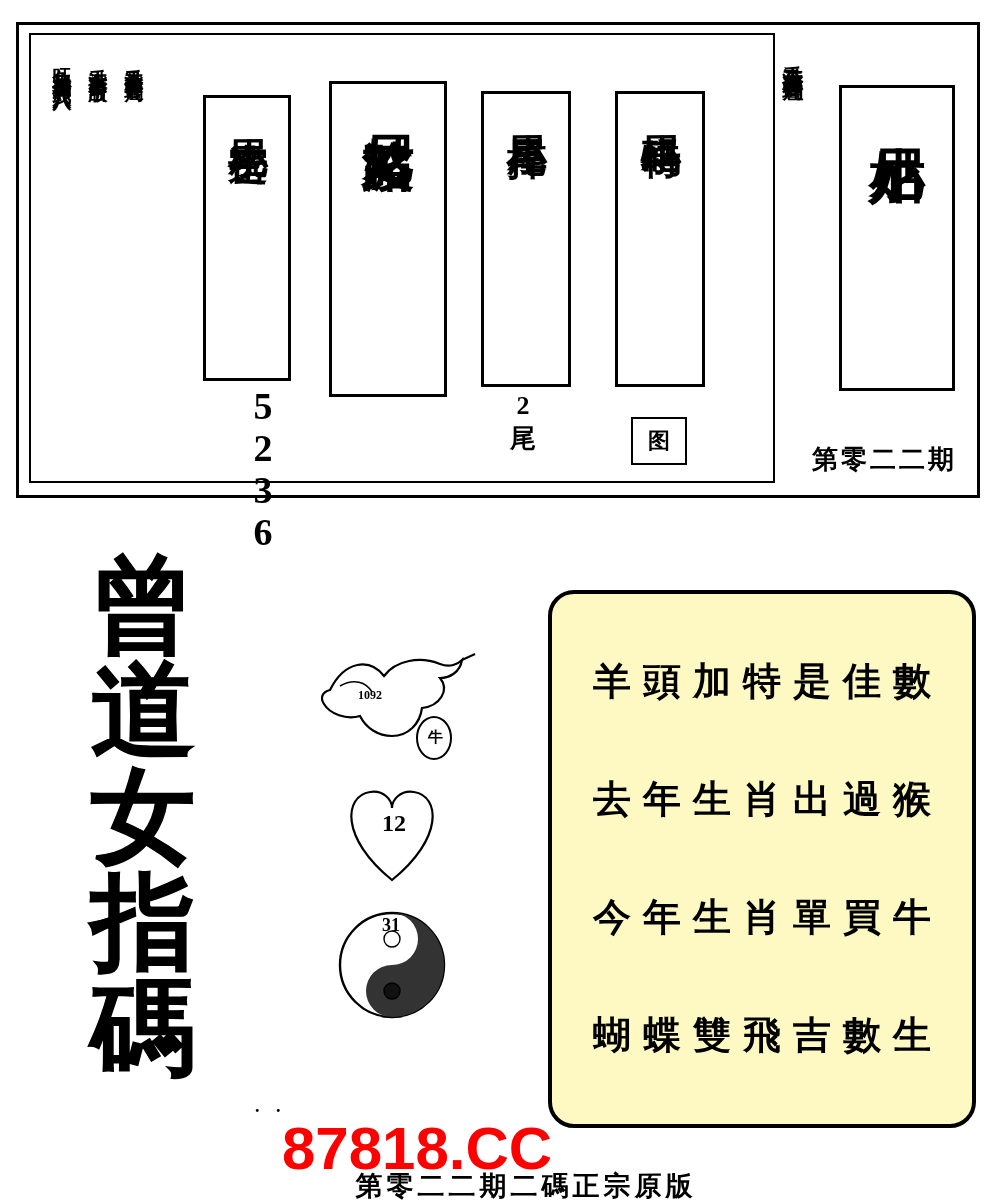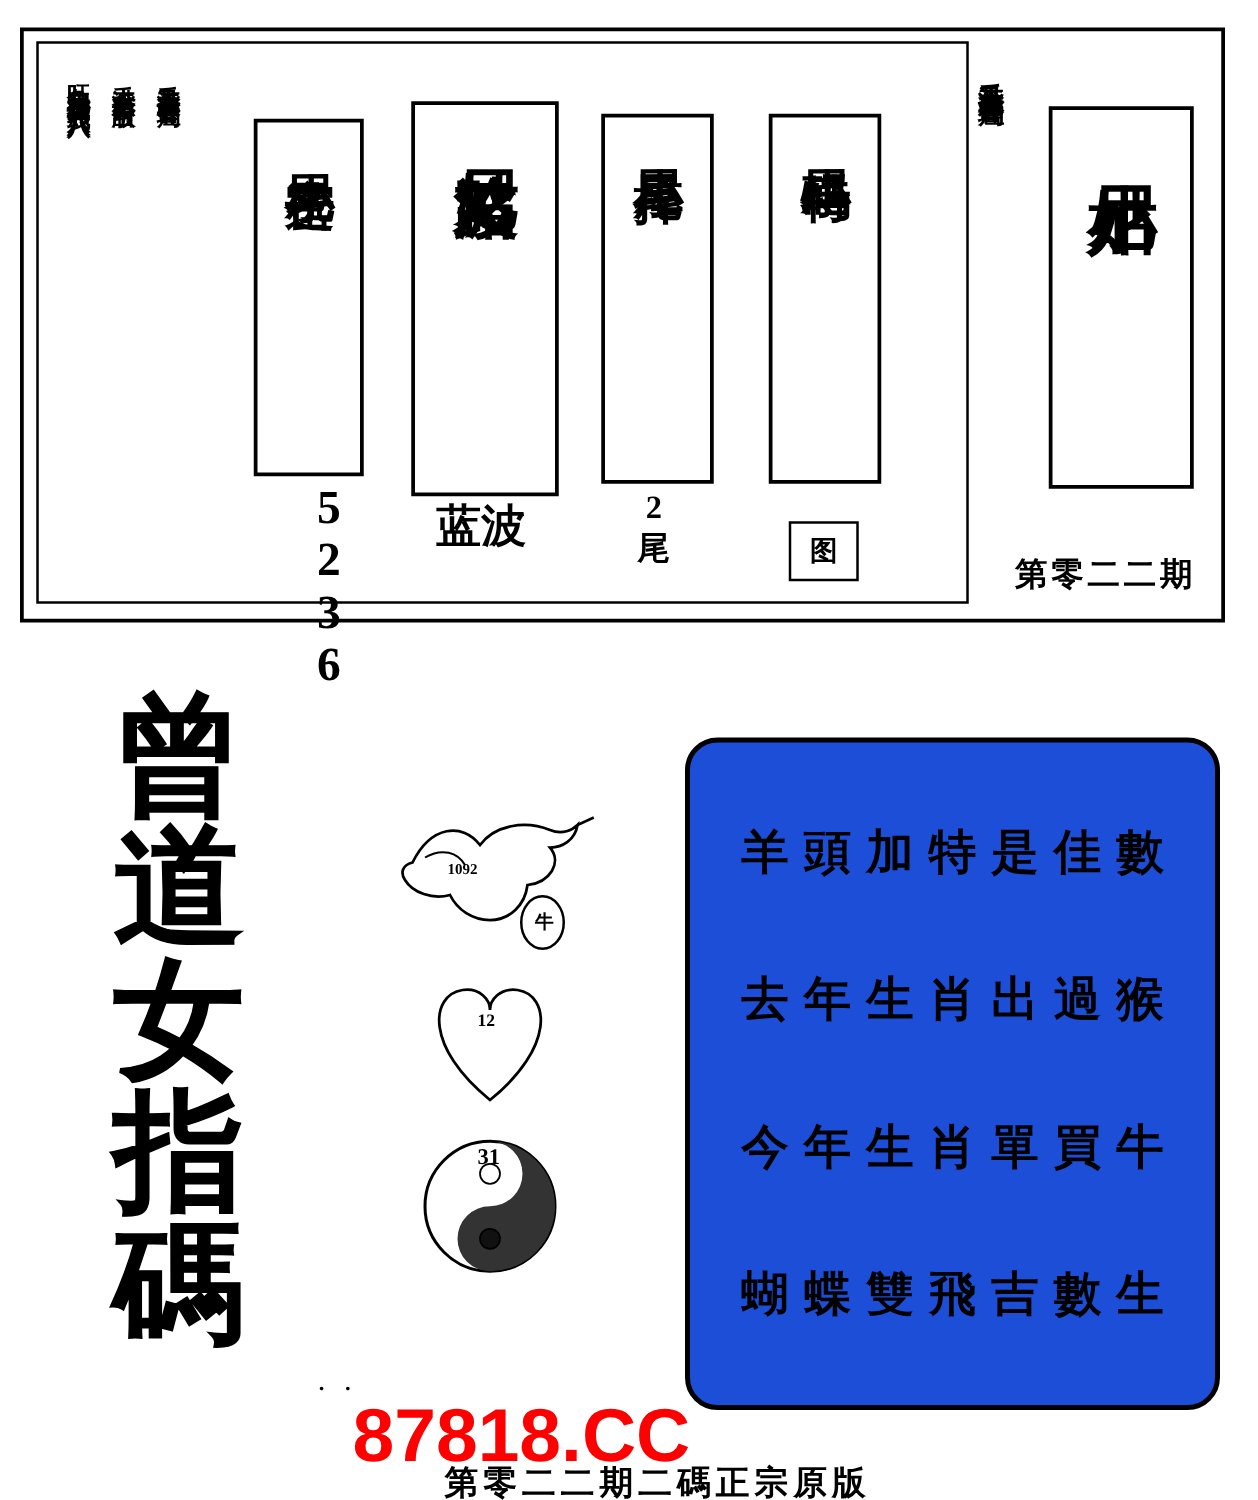--- a/index.html
+++ b/index.html
@@ -96,27 +96,27 @@
     letter-spacing:0;
     -webkit-text-stroke:1px #000;
   }
 
   
   #doodle{
     position:absolute;left:300px;top:620px;width:190px;height:440px;
   }
   #num-1092{position:absolute;left:58px;top:68px;font-size:12px;font-weight:bold;}
   #num-niu{position:absolute;left:128px;top:108px;font-size:15px;font-weight:bold;}
-  #num-12{position:absolute;left:82px;top:190px;font-size:14px;font-weight:bold;}
+  #num-12{position:absolute;left:82px;top:190px;font-size:24px;font-weight:bold;}
   #num-31{position:absolute;left:82px;top:295px;font-size:18px;font-weight:bold;}
 
   
   #poem-box{
     position:absolute;left:548px;top:590px;width:420px;height:530px;
-    border:4px solid #000;border-radius:26px;background:#1d4ed8;
+    border:4px solid #000;border-radius:26px;background:#fef9c3;
   }
   .poem-line{
     position:absolute;left:0;width:100%;text-align:center;
     font-size:38px;font-weight:bold;letter-spacing:12px;
     text-indent:12px;
     font-family:"Liberation Serif","DejaVu Serif",serif;
   }
   #poem-0{top:62px;}
   #poem-1{top:180px;}
   #poem-2{top:298px;}
@@ -156,21 +156,20 @@
     <div class="vert left-line" id="line-bureau">香港马会彩券管理局</div>
 
     <div class="mini-box" id="box-mixuan">
       <div class="vert">小尾密选</div>
     </div>
     <div class="under-num" id="num-5236">5236</div>
 
     <div class="mini-box" id="box-bolu">
       <div class="vert">尼姑波路</div>
     </div>
-    <div class="under-num" id="word-lanbo">蓝波</div>
 
     <div class="mini-box" id="box-cuiwei">
       <div class="vert">小尾捽尾</div>
     </div>
     <div class="under-num" id="cuiwei-sub">
       <span>2</span><br>
       <span>尾</span>
     </div>
 
     <div class="mini-box" id="box-tema">

